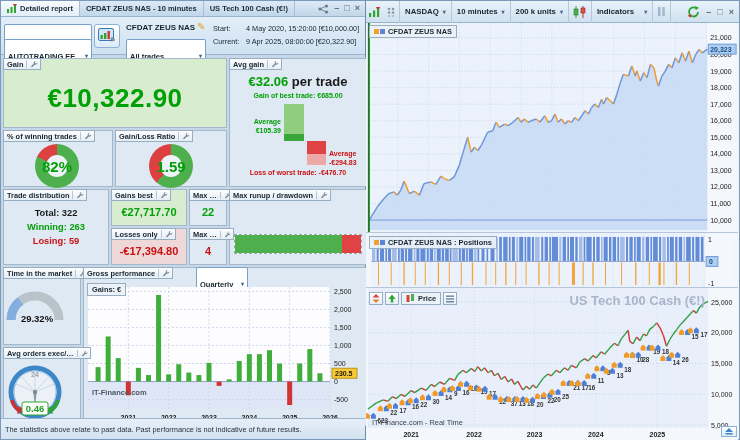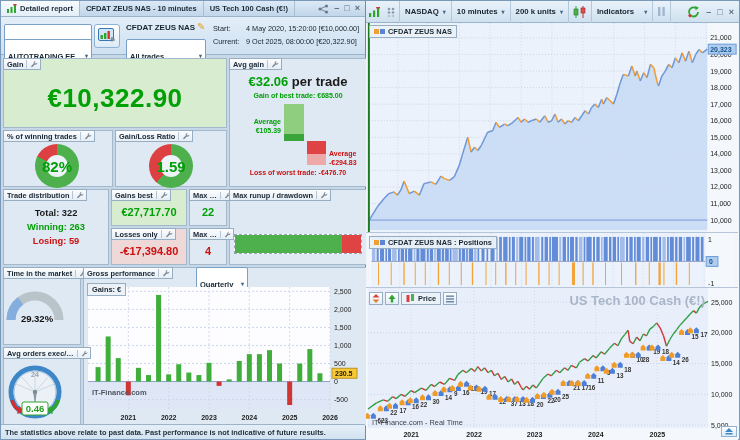--- a/index.html
+++ b/index.html
@@ -34,21 +34,21 @@
 .avg-title{position:absolute;top:15px;left:0;right:0;text-align:center;font-size:13px;font-weight:bold;color:#1a1a1a;white-space:nowrap}
 .small-note{position:absolute;left:0;right:0;text-align:center;font-size:7px;font-weight:bold;white-space:nowrap}
 .bar-v{position:absolute}
 .avg-lbl{position:absolute;font-size:7px;font-weight:bold;line-height:9px;white-space:nowrap}
 .dist-rows{position:absolute;top:16px;left:0;right:0;text-align:center;font-size:9.3px;font-weight:bold;line-height:14px}
 .cellval{position:absolute;top:16px;left:0;right:0;text-align:center;font-size:11px;font-weight:bold}
 .greenbg{background:#d8ecd0}.redbg{background:#eed8d8}
 .runup-row{position:absolute;top:14px;left:3px;right:3px;display:flex;font-size:7.4px;font-weight:bold;line-height:10px}
 .runup-bar{position:absolute;left:4px;right:4px;top:44px;height:20px;border:1px dashed #9aa8b4;display:flex;background:#fff}
 .gauge-wrap{position:absolute;left:0;right:0;display:flex;justify-content:flex-start}
-.statusbar{position:absolute;left:0;right:0;bottom:0;height:15px;background:linear-gradient(#e6eff8,#d2e2f0);border-top:1px solid #9ab4cc;font-size:7.4px;font-weight:bold;color:#25323e;display:flex;align-items:center;padding:0 4px;white-space:nowrap}
+.statusbar{position:absolute;left:0;right:0;bottom:0;height:21px;background:linear-gradient(#e6eff8,#d2e2f0);border-top:1px solid #9ab4cc;font-size:7.4px;font-weight:normal;color:#25323e;display:flex;align-items:center;padding:0 4px;white-space:nowrap}
 .overlay-tab{position:absolute;background:rgba(235,241,247,.95);border:1px solid #97adc2;font-size:7.4px;font-weight:bold;color:#1a2733;display:flex;align-items:center;gap:3px;padding:1px 4px;z-index:4;white-space:nowrap}
 .sq{width:5px;height:5px;display:inline-block}
 .gp-watermark{position:absolute;font-size:7.5px;font-weight:bold;color:#4a5560;z-index:3}
 
 
 .rp{position:relative;width:376px;height:440px;background:#f2f6fa;border:1px solid #7a99b8;border-left:none}
 .rp-toolbar{position:absolute;top:0;left:0;right:0;height:22px;background:linear-gradient(#e9f2fa,#cfe0ef);border-bottom:1px solid #9ab4cc;display:flex;align-items:center;font-size:7.8px;font-weight:bold;color:#16242f}
 .rt-item{height:22px;display:flex;align-items:center;padding:0 5px;border-right:1px solid #b5c8da;white-space:nowrap}
 .rt-item .dd{font-size:6px;color:#46688c;margin-left:4px}
 .rp-charts{position:absolute;top:22px;left:0;right:0;bottom:0}
@@ -113,21 +113,21 @@
           </svg>
       </div>
       <div class="strategy-name">CFDAT ZEUS NAS</div>
       <div class="pencil">✎</div>
       <div class="sel" style="left:125px;top:22px;width:80px">
           <span>All trades</span>
           <span class="dd">▾</span>
         </div>
       <div class="startblock">
         <div><b>Start:</b><span>4 May 2020, 15:20:00  [€10,000.00]</span></div>
-        <div><b>Current:</b><span>9 Oct 2025, 08:00:00  [€20,322.90]</span></div>
+        <div><b>Current:</b><span>9 Apr 2025, 08:00:00  [€20,322.90]</span></div>
       </div>
     </div>
 
     <div class="lp-body">
 
       <div class="panel greenbg" style="left:2px;top:3px;width:224px;height:70px">
         <div class="ptab">
             <span>Gain</span>
             <span class="wr">
               <svg width="8" height="8" viewBox="0 0 12 12">

